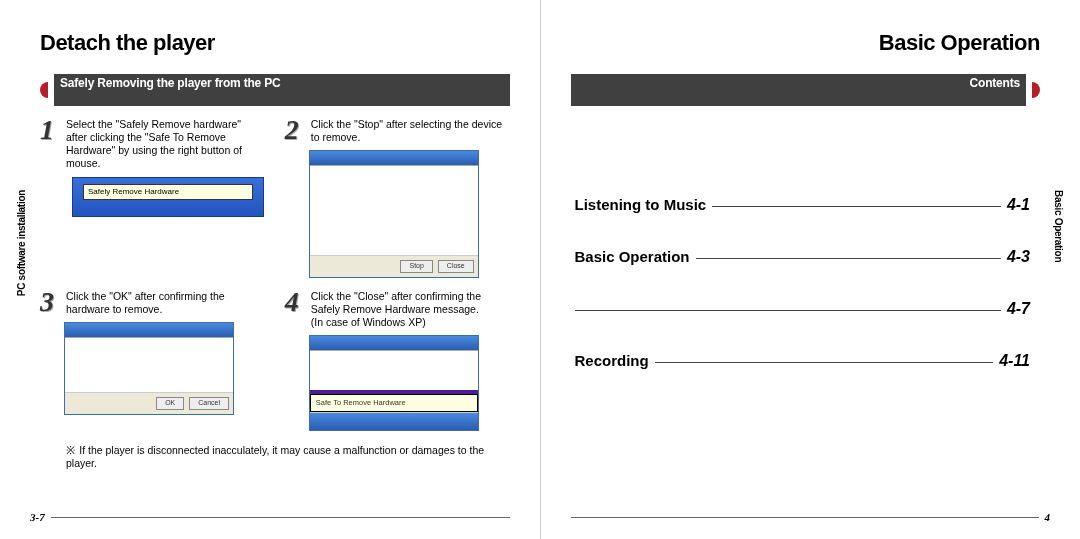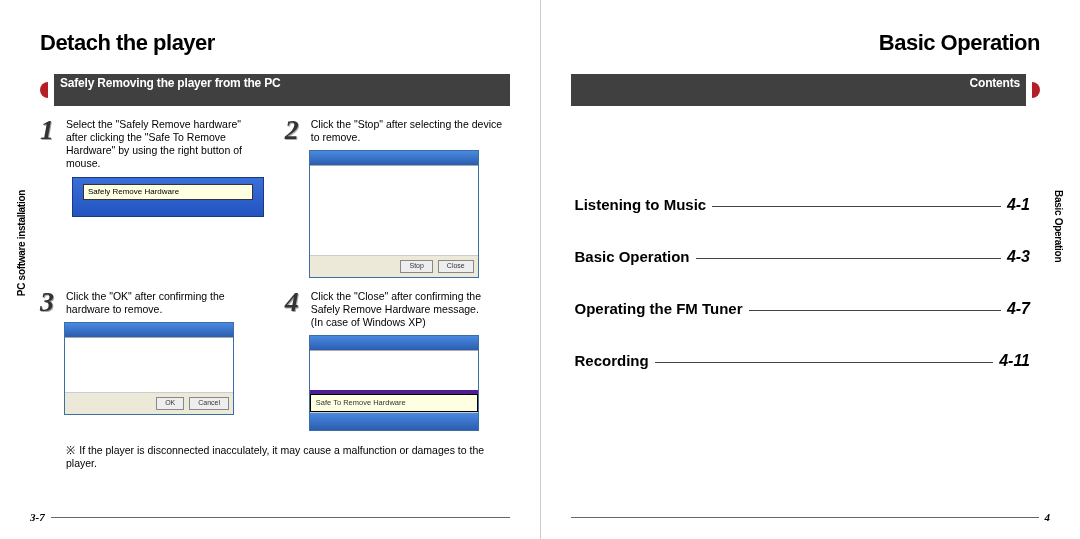--- a/index.html
+++ b/index.html
@@ -163,21 +163,20 @@
         <div class="toc-label">Listening to Music</div>
         <div class="toc-leader"></div>
         <div class="toc-page">4-1</div>
       </div>
       <div class="toc-row">
         <div class="toc-label">Basic Operation</div>
         <div class="toc-leader"></div>
         <div class="toc-page">4-3</div>
       </div>
       <div class="toc-row">
-        <div class="toc-label">Operating the FM Tuner</div>
         <div class="toc-leader"></div>
         <div class="toc-page">4-7</div>
       </div>
       <div class="toc-row">
         <div class="toc-label">Recording</div>
         <div class="toc-leader"></div>
         <div class="toc-page">4-11</div>
       </div>
     </div>
 

